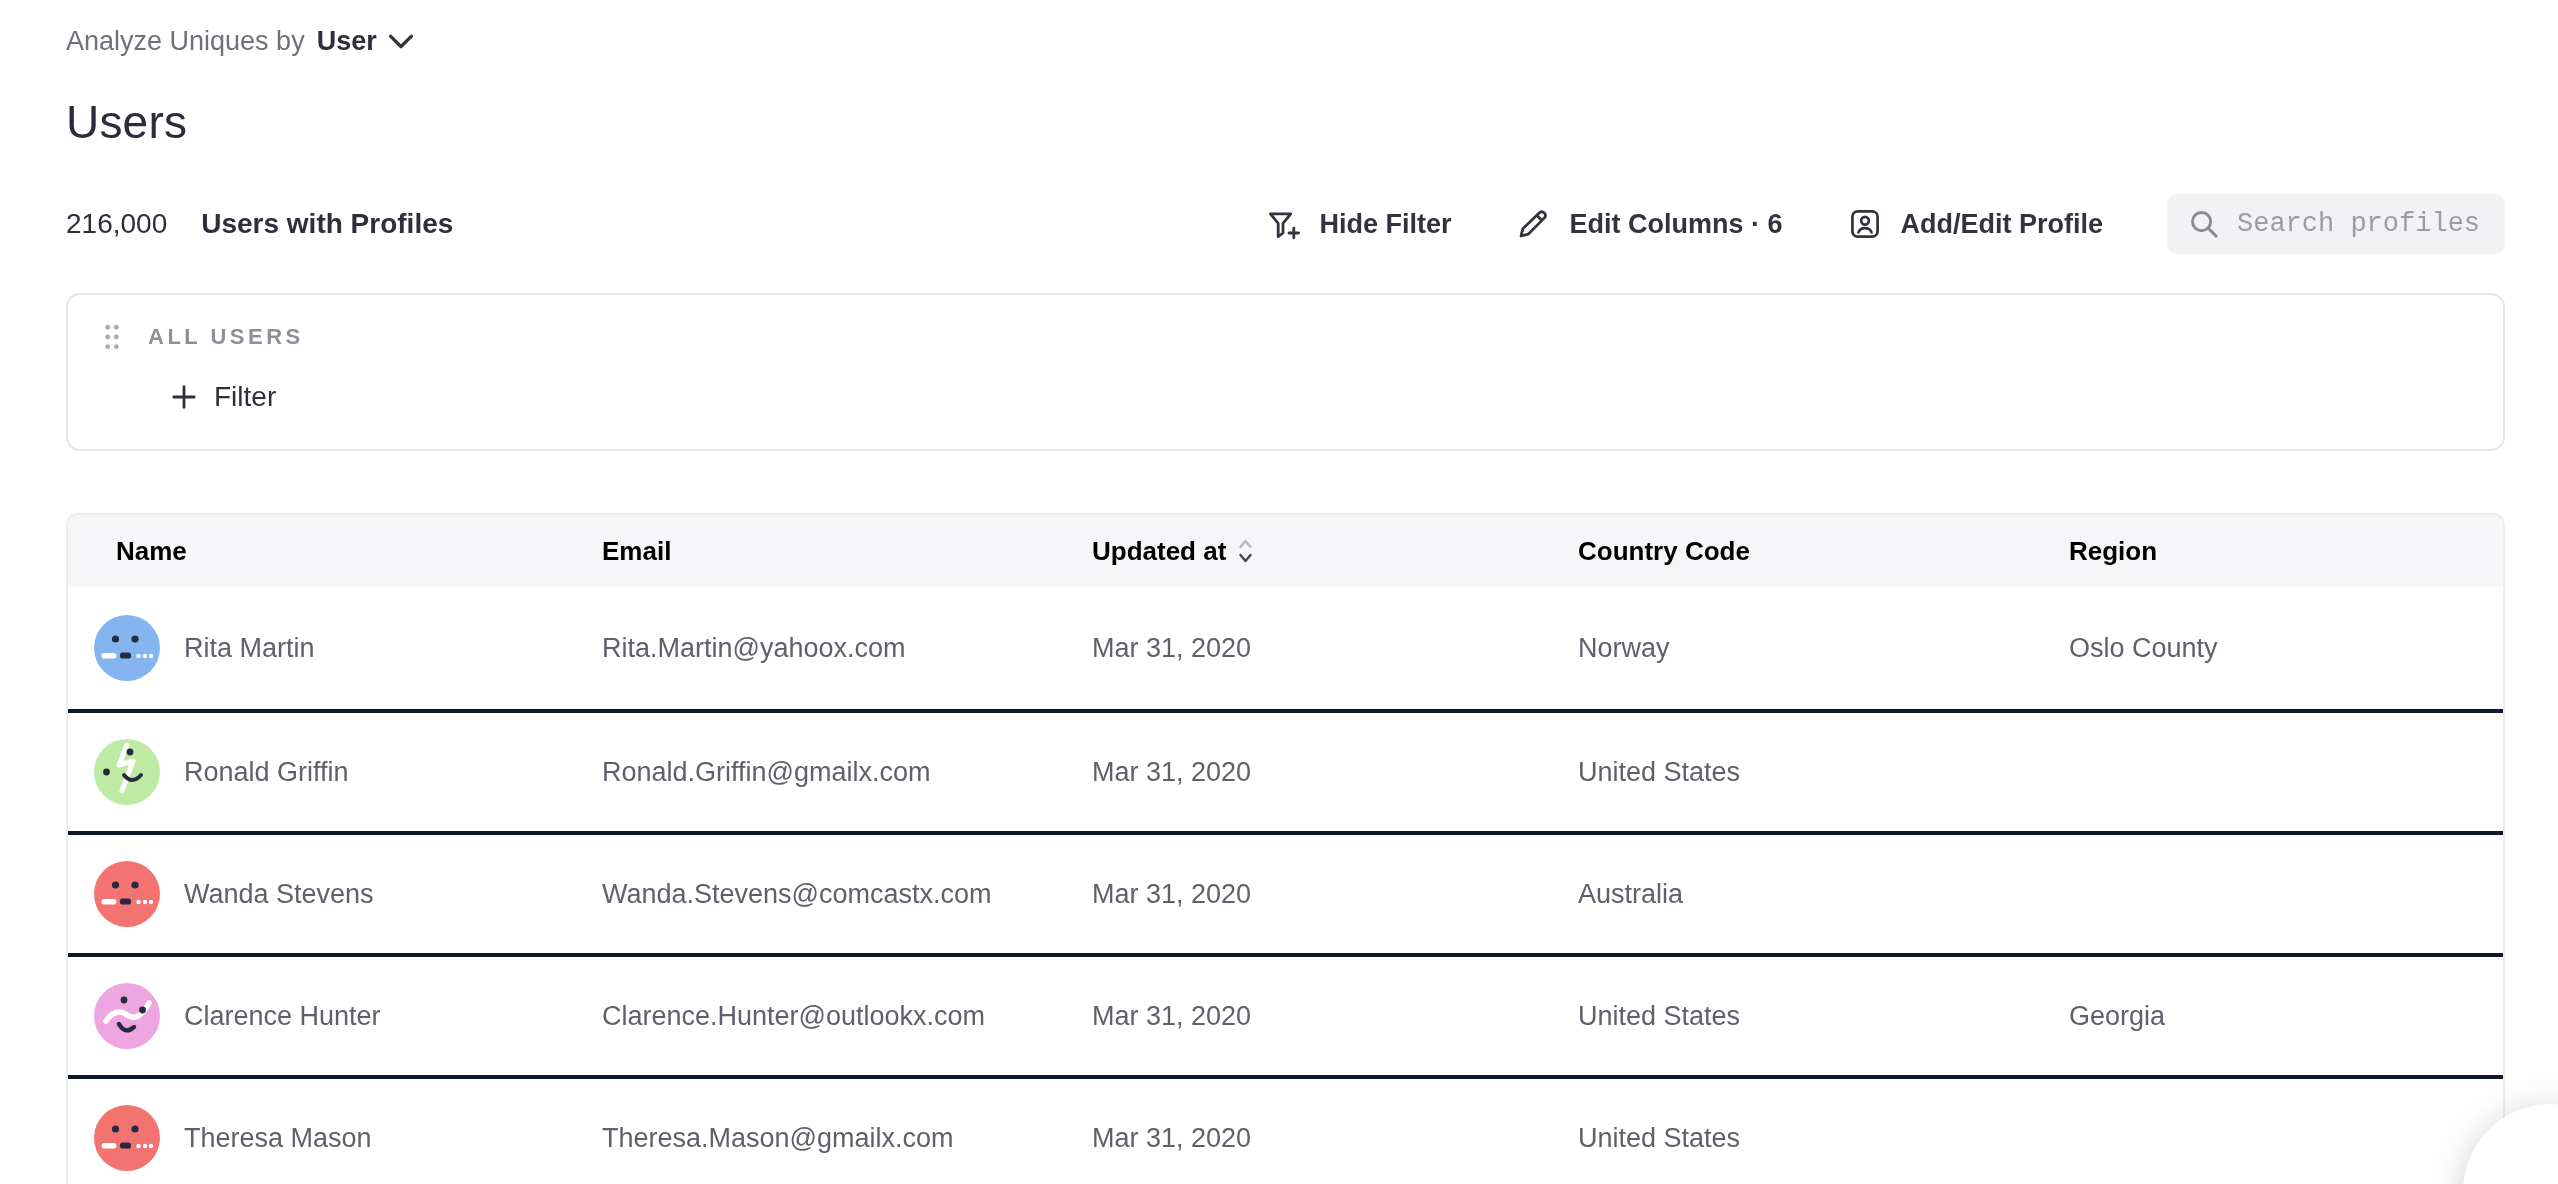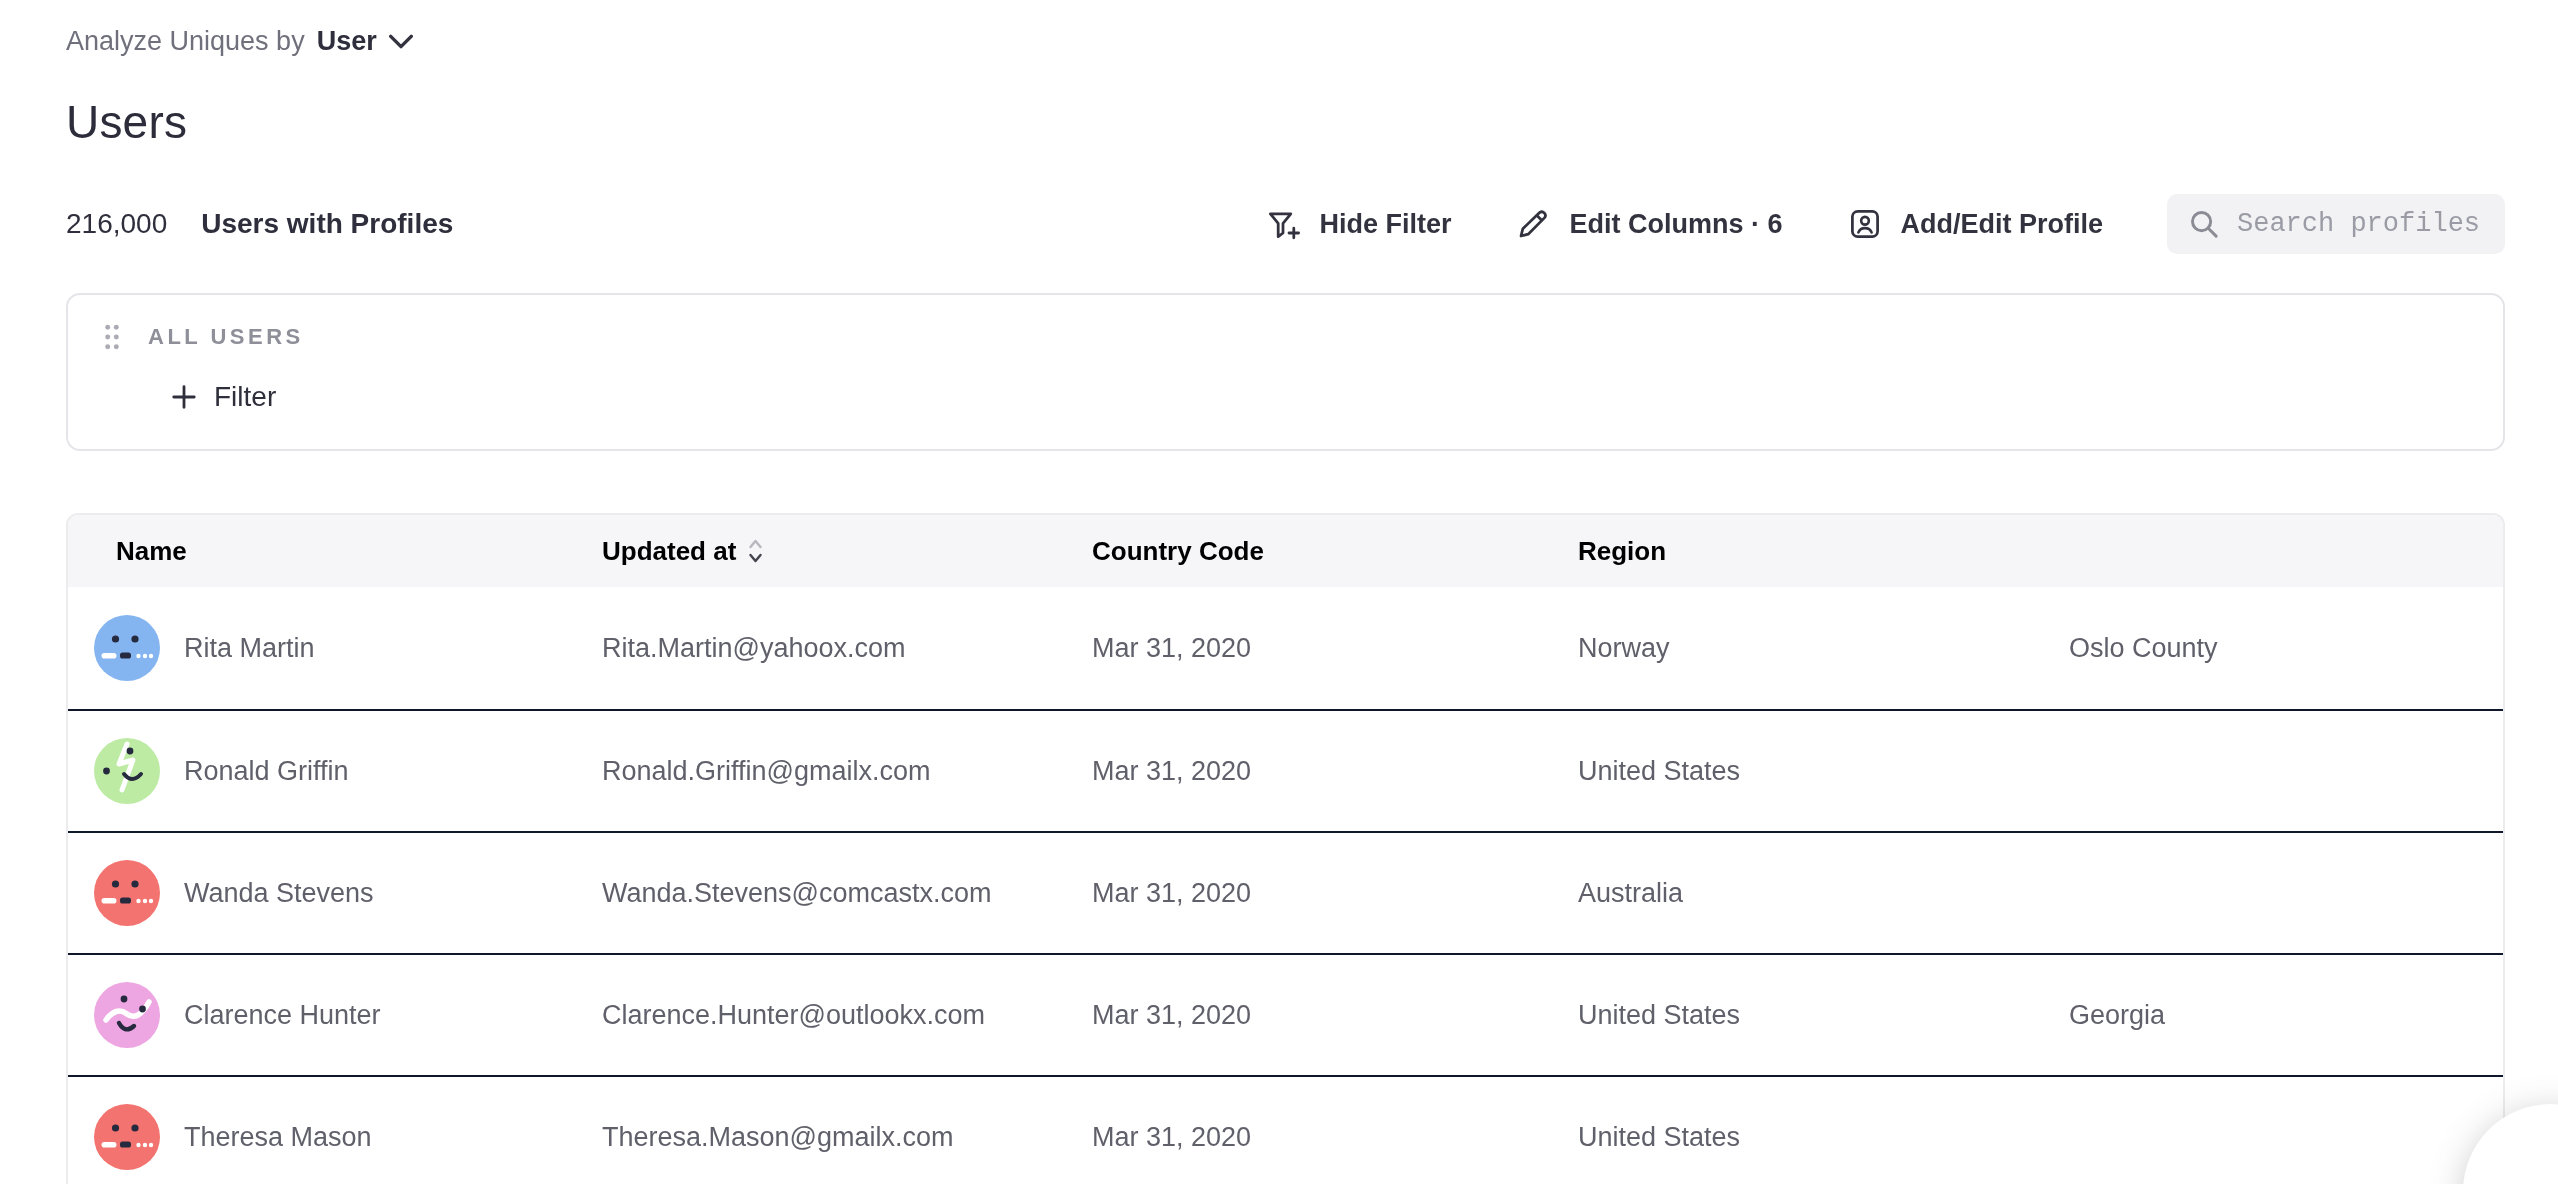--- a/index.html
+++ b/index.html
@@ -40,21 +40,21 @@
     font-family:inherit; }
 
   
   .users-table { margin-top:62px; margin-right:53px; border:2px solid #ececee;
     border-bottom:none; border-radius:12px 12px 0 0; overflow:hidden; }
   .t-grid { display:grid; grid-template-columns:534px 490px 486px 491px 1fr; align-items:center; }
   .t-head { background:#f6f6f8; height:72px; }
   .t-head .t-cell { font-size:26px; font-weight:600; color:#000000; }
   .t-cell { display:flex; align-items:center; }
   .t-cell.first { padding-left:48px; }
-  .t-row { height:122px; border-top:2px solid #0f172a; background:#fff; cursor:pointer; }
+  .t-row { height:122px; border-top:4px solid #0f172a; background:#fff; cursor:pointer; }
   .t-row:first-child { border-top:none; }
   .t-row .t-cell { font-size:27px; color:#60606b; }
   .name-cell { padding-left:26px; gap:24px; }
   .avatar { width:66px; height:66px; border-radius:50%; flex:0 0 66px; }
   .sort-wrap { display:flex; align-items:center; gap:10px; }
 
   .icon { display:inline-flex; align-items:center; justify-content:center; }
 
   
   .launcher { position:fixed; right:-80px; bottom:-95px; width:175px; height:175px;
@@ -147,20 +147,21 @@
             <path d="M13 3.5 v19 M3.5 13 h19" stroke="#2f2f3c" stroke-width="2.6" stroke-linecap="round"></path>
           </svg>
       </span>
       <span>Filter</span>
     </button>
   </div>
 
   <div class="users-table">
     <div class="t-grid t-head">
       <div class="t-cell first">Name</div>
+      <div class="t-cell">Email</div>
       <div class="t-cell">
         <span class="sort-wrap">
           <span>Updated at</span>
           <span class="icon">
             <svg width="19" height="30" viewBox="0 0 18 30">
                 <polyline points="4,11 9,5 14,11" fill="none" stroke="#b8b8c0" stroke-width="2.5" stroke-linecap="round" stroke-linejoin="round"></polyline>
                 <polyline points="4,19 9,25 14,19" fill="none" stroke="#45454f" stroke-width="2.5" stroke-linecap="round" stroke-linejoin="round"></polyline>
               </svg>
           </span>
         </span>

